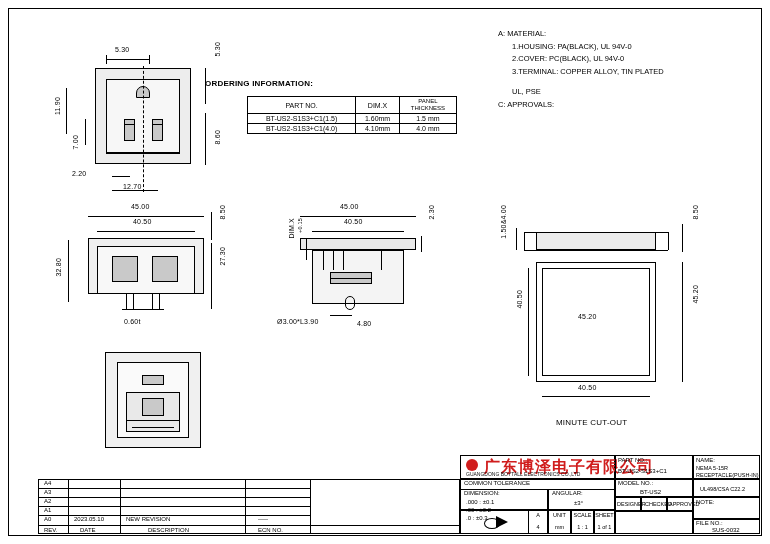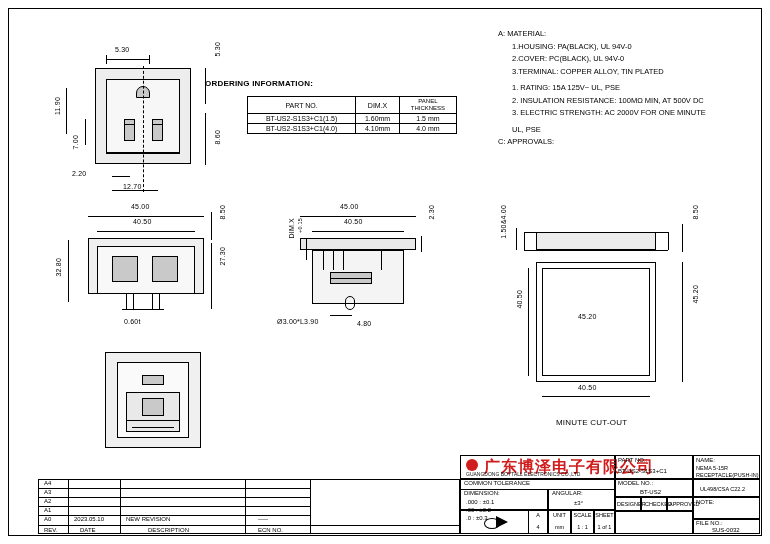--- a/index.html
+++ b/index.html
@@ -91,25 +91,20 @@
 
   <div class="spec" style="left:498px;top:22px;width:262px;">
     <div style="height:6px;"></div>
     <div>A: MATERIAL:</div>
     <div style="padding-left:14px;">
       <div>1.HOUSING: PA(BLACK), UL 94V-0</div>
       <div>2.COVER: PC(BLACK), UL 94V-0</div>
       <div>3.TERMINAL: COPPER ALLOY, TIN PLATED</div>
     </div>
     <div style="height:4px;"></div>
-    <div style="padding-left:14px;">
-      <div>1. RATING: 15A 125V~ UL, PSE</div>
-      <div>2. INSULATION RESISTANCE: 100MΩ MIN, AT 500V DC</div>
-      <div>3. ELECTRIC STRENGTH: AC 2000V FOR ONE MINUTE</div>
-    </div>
     <div style="height:4px;"></div>
     <div style="padding-left:14px;">
       <div>UL, PSE</div>
     </div>
     <div>C: APPROVALS:</div>
   </div>
 
   <div class="box" style="left:88px;top:238px;width:116px;height:56px;background:#efefef;"></div>
   <div class="box" style="left:97px;top:246px;width:98px;height:48px;background:#f8f8f8;"></div>
   <div class="boxd" style="left:112px;top:256px;width:26px;height:26px;"></div>

